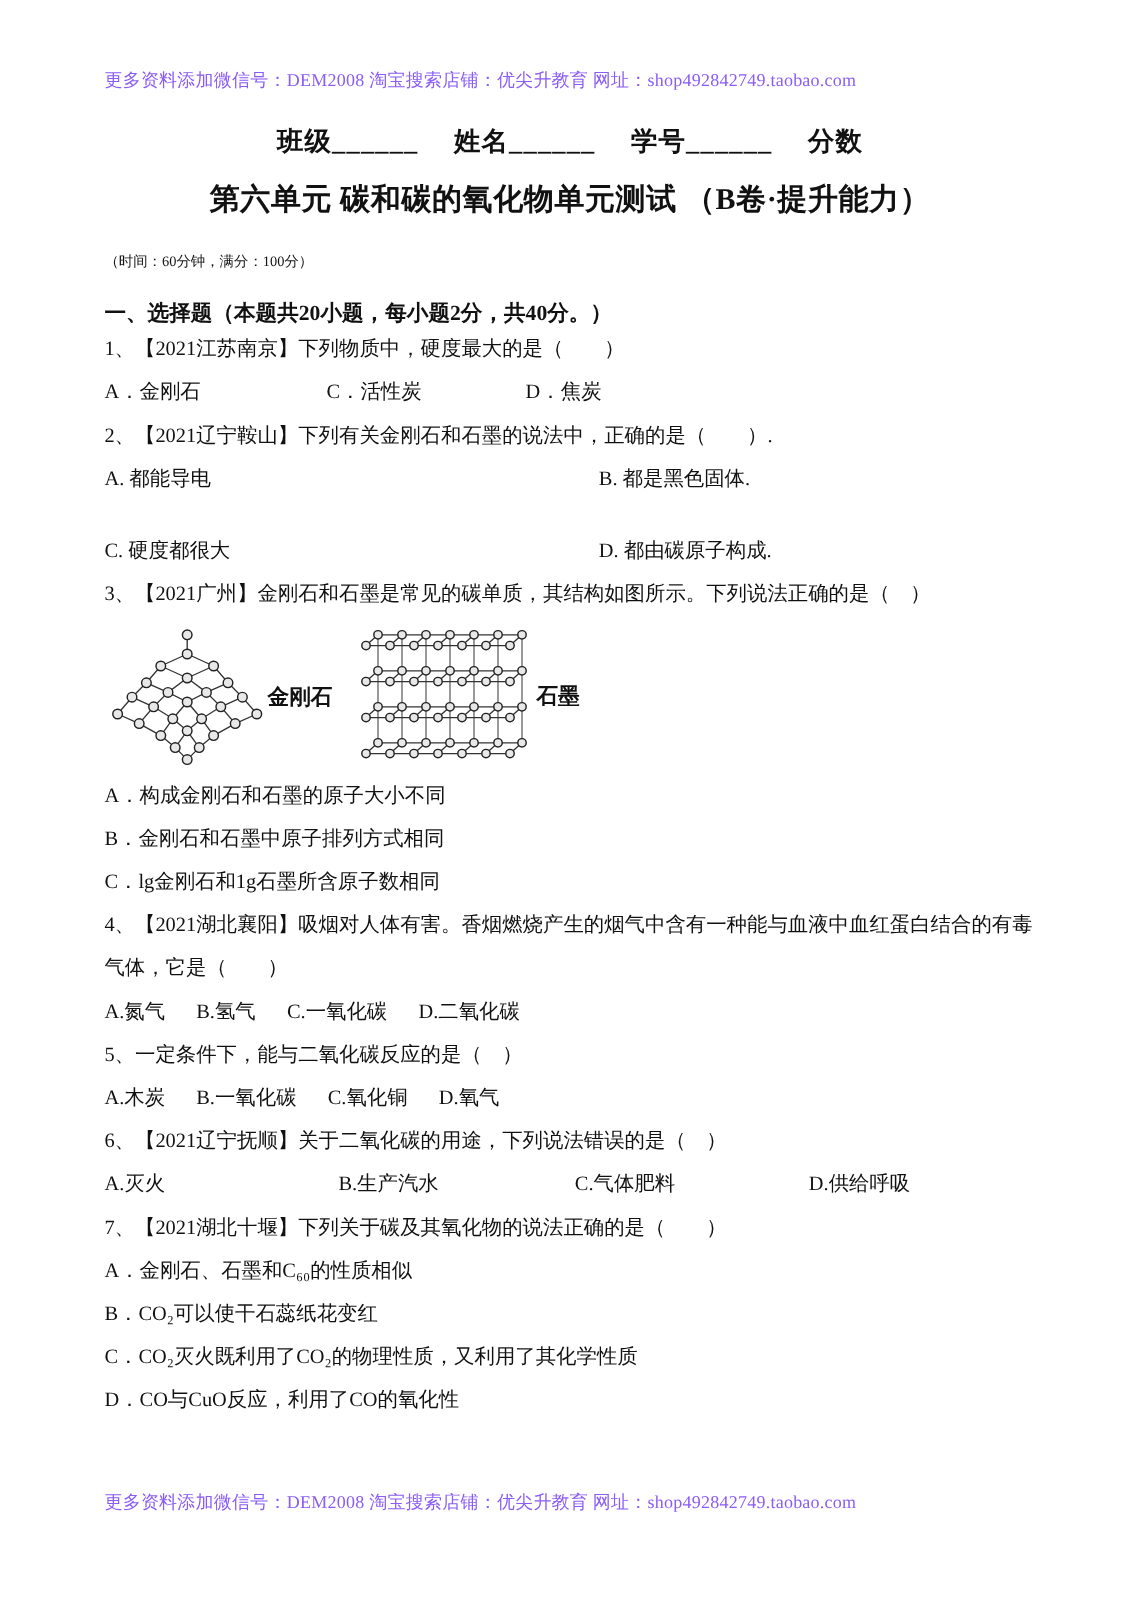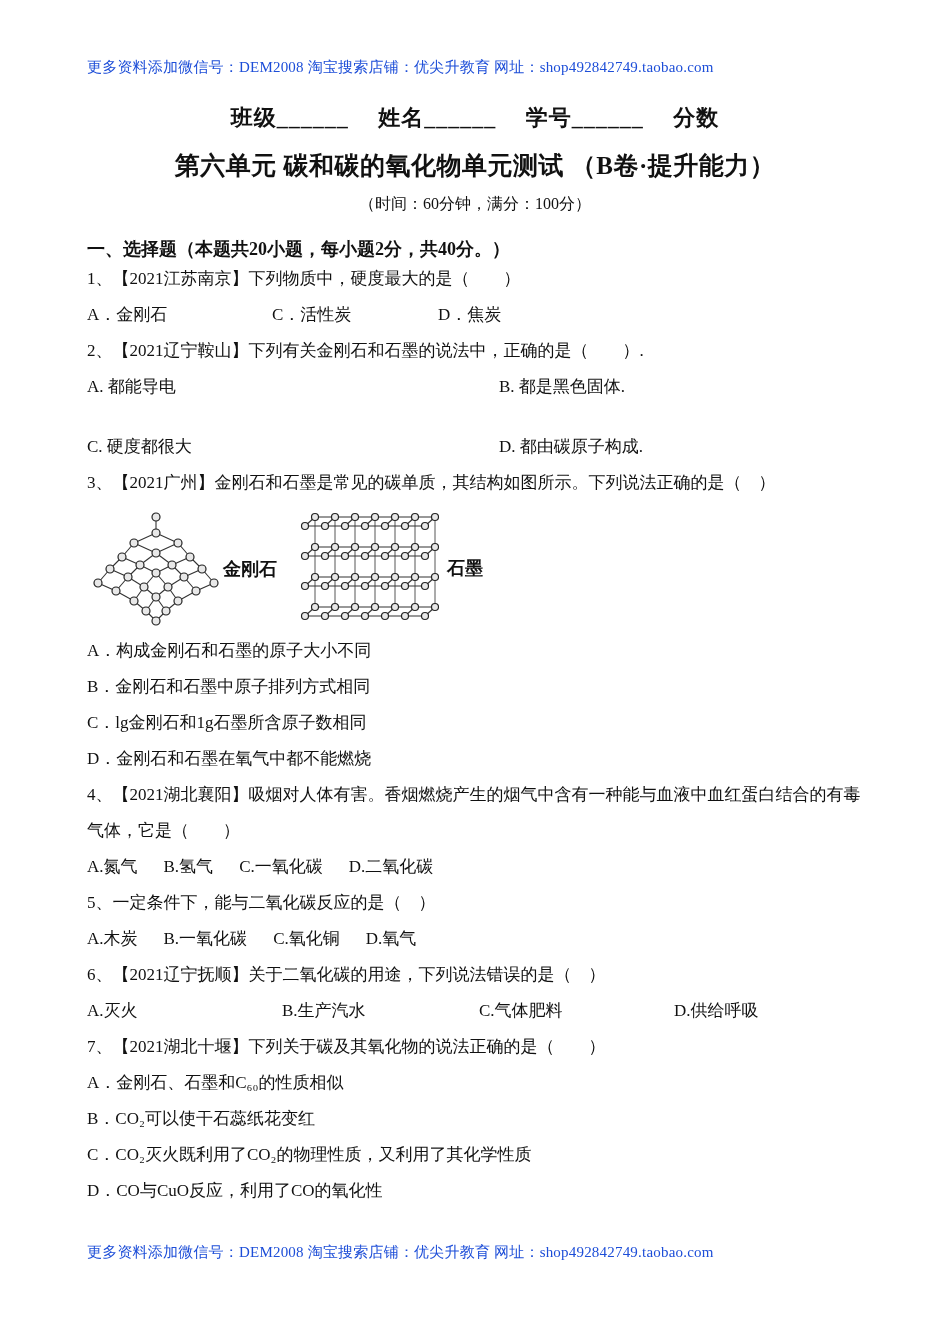--- a/index.html
+++ b/index.html
@@ -6,31 +6,31 @@
   .page{
     position:relative;
     width:950px;height:1344px;
     margin:0 auto;
     background:#ffffff;
     color:#111;
     font-family:"Liberation Serif","DejaVu Serif",serif;
     overflow:hidden;
   }
   .content{padding:58px 87px 0 87px;}
-  .note{font-size:15px;color:#1d4ed8;letter-spacing:.2px;}
+  .note{font-size:15px;color:#8b5cf6;letter-spacing:.2px;}
   .footer-note{position:absolute;left:87px;top:1243px;right:87px;}
   .info-line{
     margin-top:26px;text-align:center;
     font-size:22px;font-weight:bold;letter-spacing:1px;
   }
   .doc-title{
     margin-top:16px;text-align:center;
     font-size:25px;font-weight:bold;letter-spacing:.5px;
   }
-  .doc-subtitle{margin-top:12px;text-align:center;font-size:16px;}
+  .doc-subtitle{margin-top:28px;font-size:12px;}
   .section-heading{margin-top:22px;font-size:18px;font-weight:bold;}
   .questions{font-size:17px;}
   .line{line-height:36px;}
   .q{margin:0;}
   .opts-row-q1{display:grid;grid-template-columns:185px 166px 160px auto;}
   .opts-grid2{display:grid;grid-template-columns:388px auto;gap:24px;}
   .opts-inline{display:flex;gap:26px;flex-wrap:wrap;}
   .opts-row-q6{display:grid;grid-template-columns:195px 197px 195px auto;}
   .opts-stack .line{display:block;}
   .figure-row{display:flex;align-items:flex-end;gap:12px;margin:8px 0 6px 2px;}
@@ -269,21 +269,20 @@
               </g>
             </svg>
             <div class="fig-label">石墨</div>
           </div>
         </div>
 
         <div class="opts-stack">
           <span class="line">A．构成金刚石和石墨的原子大小不同</span>
           <span class="line">B．金刚石和石墨中原子排列方式相同</span>
           <span class="line">C．lg金刚石和1g石墨所含原子数相同</span>
-          <span class="line">D．金刚石和石墨在氧气中都不能燃烧</span>
         </div>
       </div>
 
       <div class="q">
         <div class="line">4、【2021湖北襄阳】吸烟对人体有害。香烟燃烧产生的烟气中含有一种能与血液中血红蛋白结合的有毒气体，它是（　　）</div>
         <div class="opts-inline">
           <span class="line">A.氮气</span>
           <span class="line">B.氢气</span>
           <span class="line">C.一氧化碳</span>
           <span class="line">D.二氧化碳</span>

